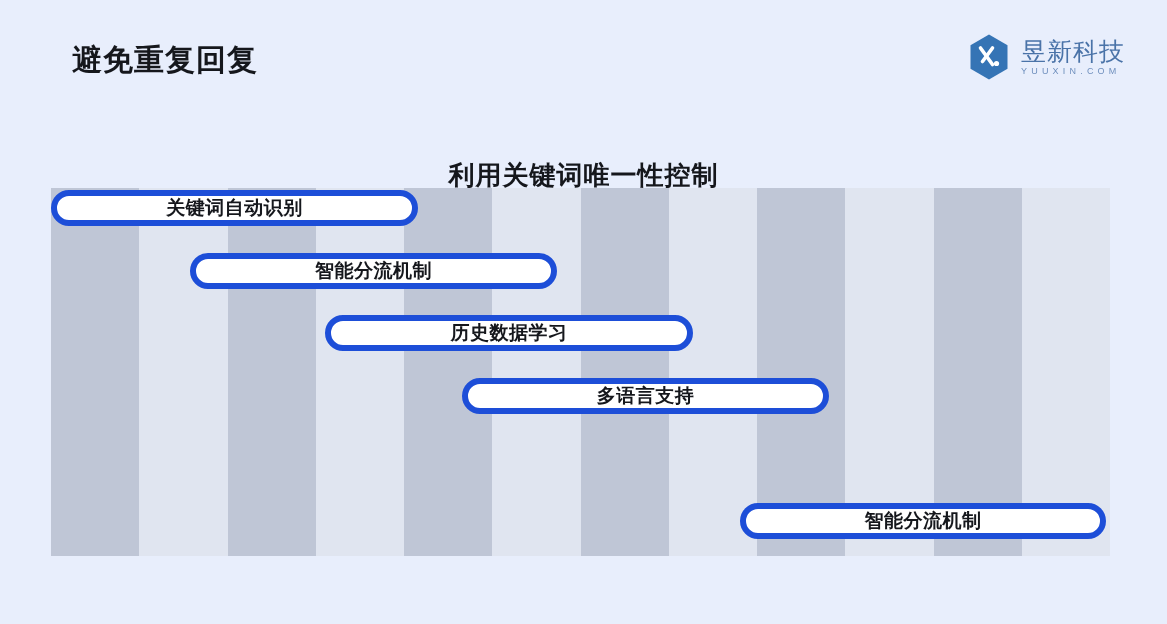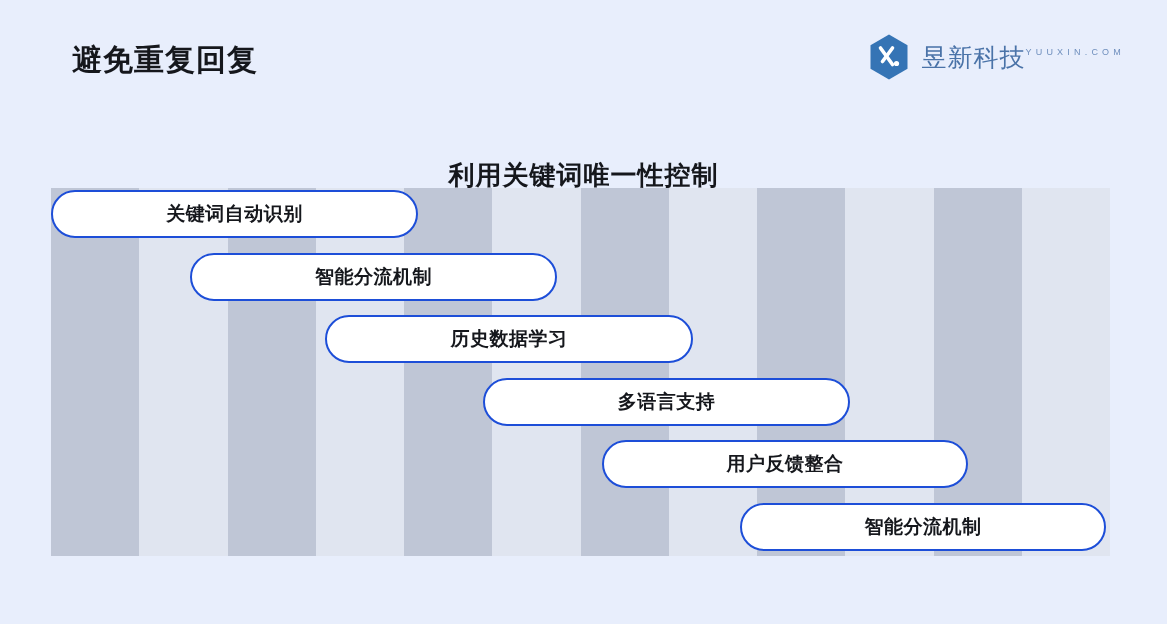--- a/index.html
+++ b/index.html
@@ -42,21 +42,21 @@
     align-items: center;
     gap: 10px;
   }
   .logo-mark {
     width: 44px;
     height: 48px;
     display: block;
   }
   .logo-text-wrap {
     display: flex;
-    flex-direction: row;
+    flex-direction: column;
     justify-content: center;
     line-height: 1;
   }
   .logo-cn {
     font-size: 25px;
     font-weight: 400;
     color: #4a73a8;
     letter-spacing: 1px;
     white-space: nowrap;
   }
@@ -103,23 +103,23 @@
   }
   .stripe.dark  { background: #bfc6d6; }
   .stripe.light { background: #e0e5f0; }
 
   .bars-layer {
     position: absolute;
     inset: 0;
   }
   .bar {
     position: absolute;
-    height: 48px;
+    height: 36px;
     background: #ffffff;
-    border: 2px solid #1d4ed8;
+    border: 6px solid #1d4ed8;
     border-radius: 25px;
     box-sizing: border-box;
     display: flex;
     align-items: center;
     justify-content: center;
   }
   .bar-label {
     font-size: 19px;
     font-weight: 700;
     color: #15171c;
@@ -169,23 +169,20 @@
   <div class="bars-layer" id="bars-layer">
       <div class="bar" style="left: 0px; width: 367px; top: 2px;">
         <span class="bar-label">关键词自动识别</span>
       </div>
       <div class="bar" style="left: 274px; width: 368px; top: 127px;">
         <span class="bar-label">历史数据学习</span>
       </div>
       <div class="bar" style="left: 139px; width: 367px; top: 64.5px;">
         <span class="bar-label">智能分流机制</span>
       </div>
-      <div class="bar" style="left: 432px; width: 367px; top: 189.5px;">
+      <div class="bar" style="left: 411px; width: 367px; top: 189.5px;">
         <span class="bar-label">多语言支持</span>
-      </div>
-      <div class="bar" style="left: 551px; width: 366px; top: 252px;">
-        <span class="bar-label">用户反馈整合</span>
       </div>
       <div class="bar" style="left: 689px; width: 366px; top: 314.5px;">
         <span class="bar-label">智能分流机制</span>
       </div>
     </div>
 </div>
 
 </body></html>

